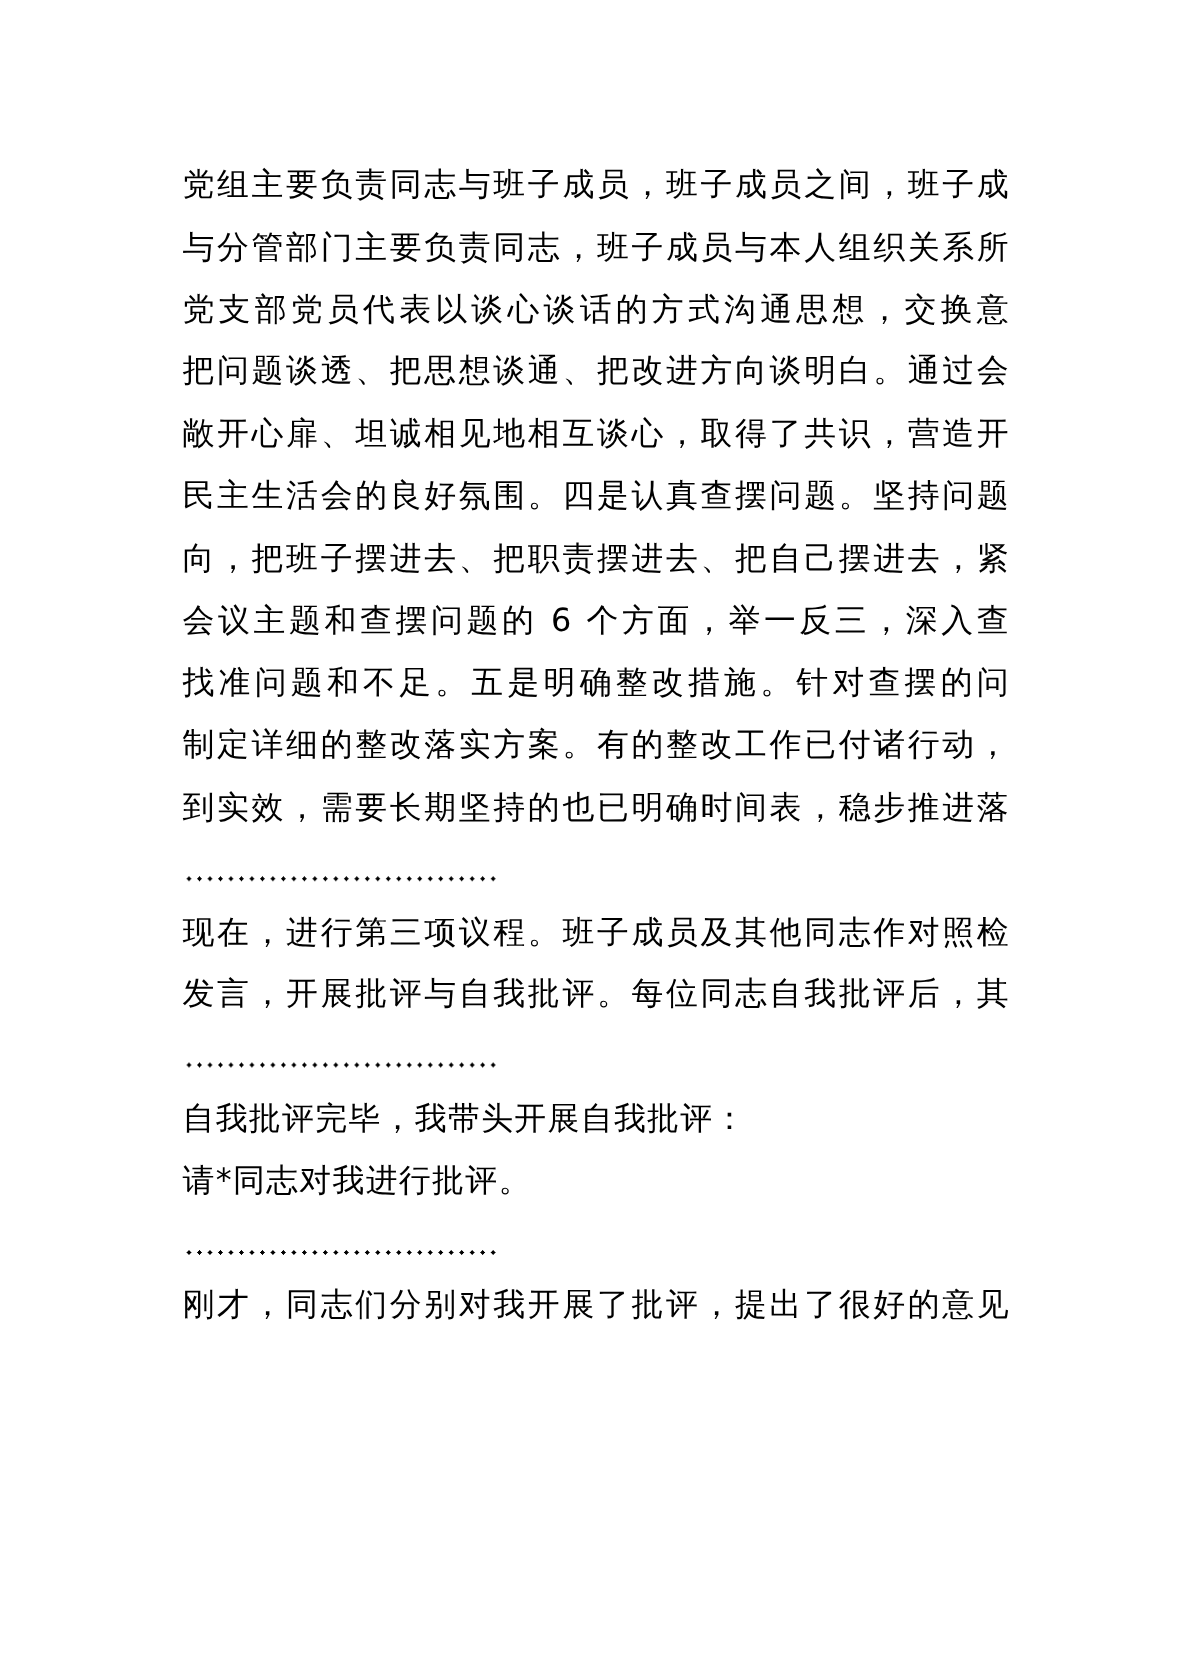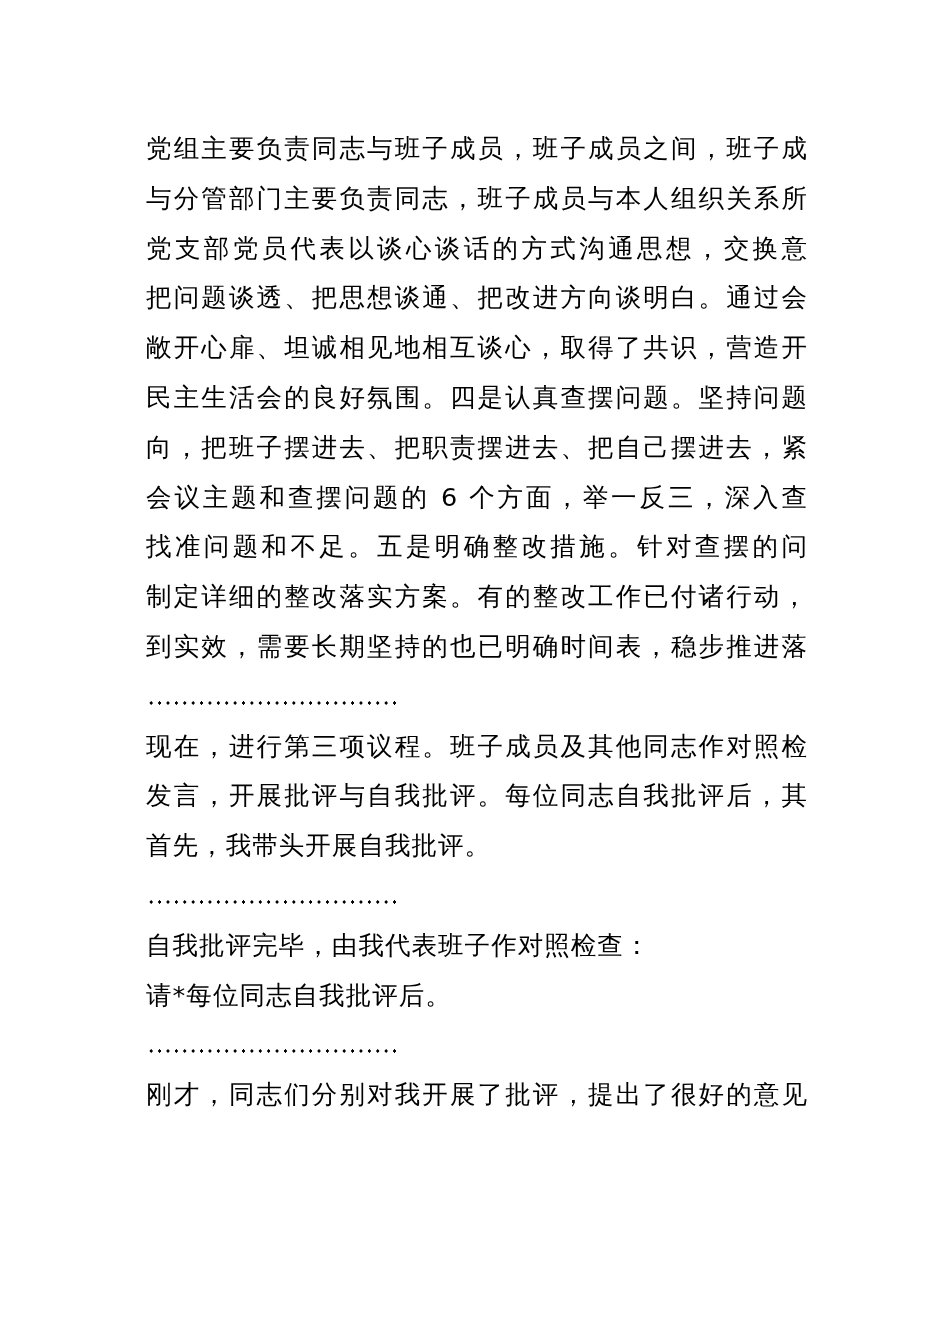--- a/index.html
+++ b/index.html
@@ -75,24 +75,23 @@
     <div class="line justify">向，把班子摆进去、把职责摆进去、把自己摆进去，紧扣</div>
     <div class="line justify">会议主题和查摆问题的 6 个方面，举一反三，深入查摆，</div>
     <div class="line justify">找准问题和不足。五是明确整改措施。针对查摆的问题，</div>
     <div class="line justify">制定详细的整改落实方案。有的整改工作已付诸行动，见</div>
     <div class="line justify">到实效，需要长期坚持的也已明确时间表，稳步推进落实。</div>
     <div class="dots">
       <span class="dotrow"></span>
     </div>
     <div class="line justify">现在，进行第三项议程。班子成员及其他同志作对照检查</div>
     <div class="line justify">发言，开展批评与自我批评。每位同志自我批评后，其他</div>
-    <div class="line">首先，我带头开展自我批评。</div>
     <div class="dots">
       <span class="dotrow"></span>
     </div>
-    <div class="line">自我批评完毕，由我代表班子作对照检查：</div>
-    <div class="line">请*每位同志自我批评后。</div>
+    <div class="line">自我批评完毕，我带头开展自我批评：</div>
+    <div class="line">请*同志对我进行批评。</div>
     <div class="dots">
       <span class="dotrow"></span>
     </div>
     <div class="line justify">刚才，同志们分别对我开展了批评，提出了很好的意见建</div>
   </div>
 </div>
 
 </body></html>

